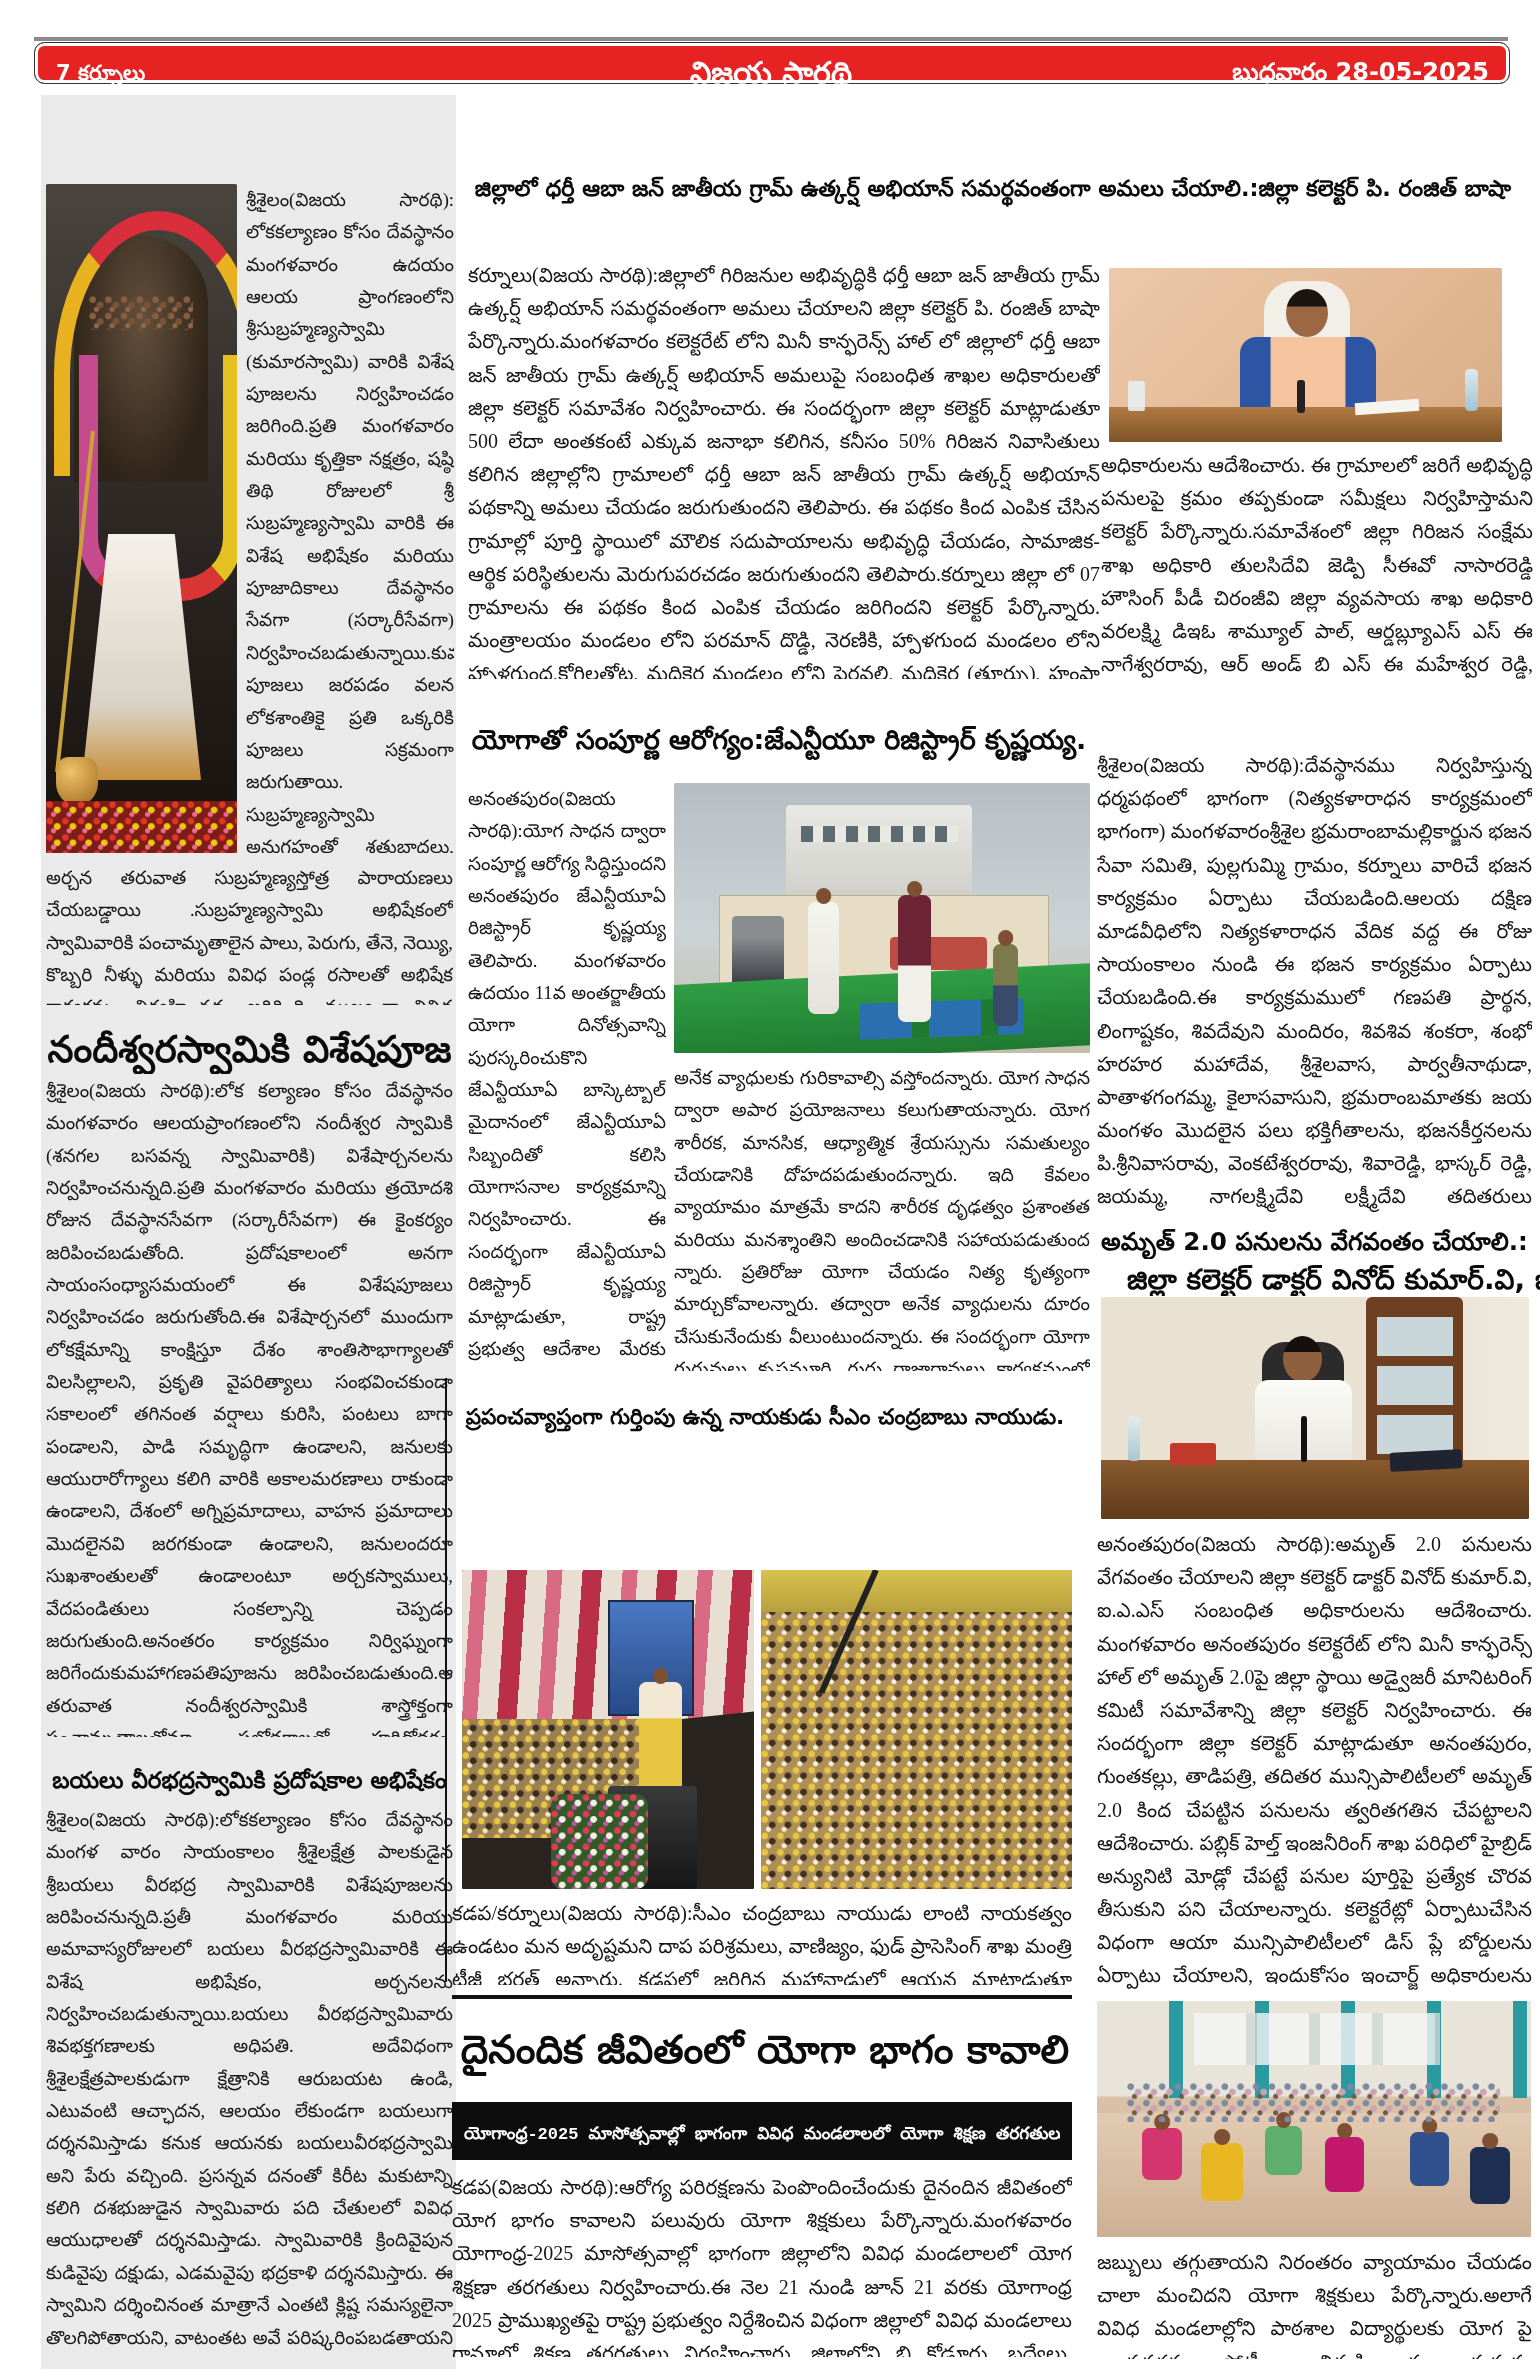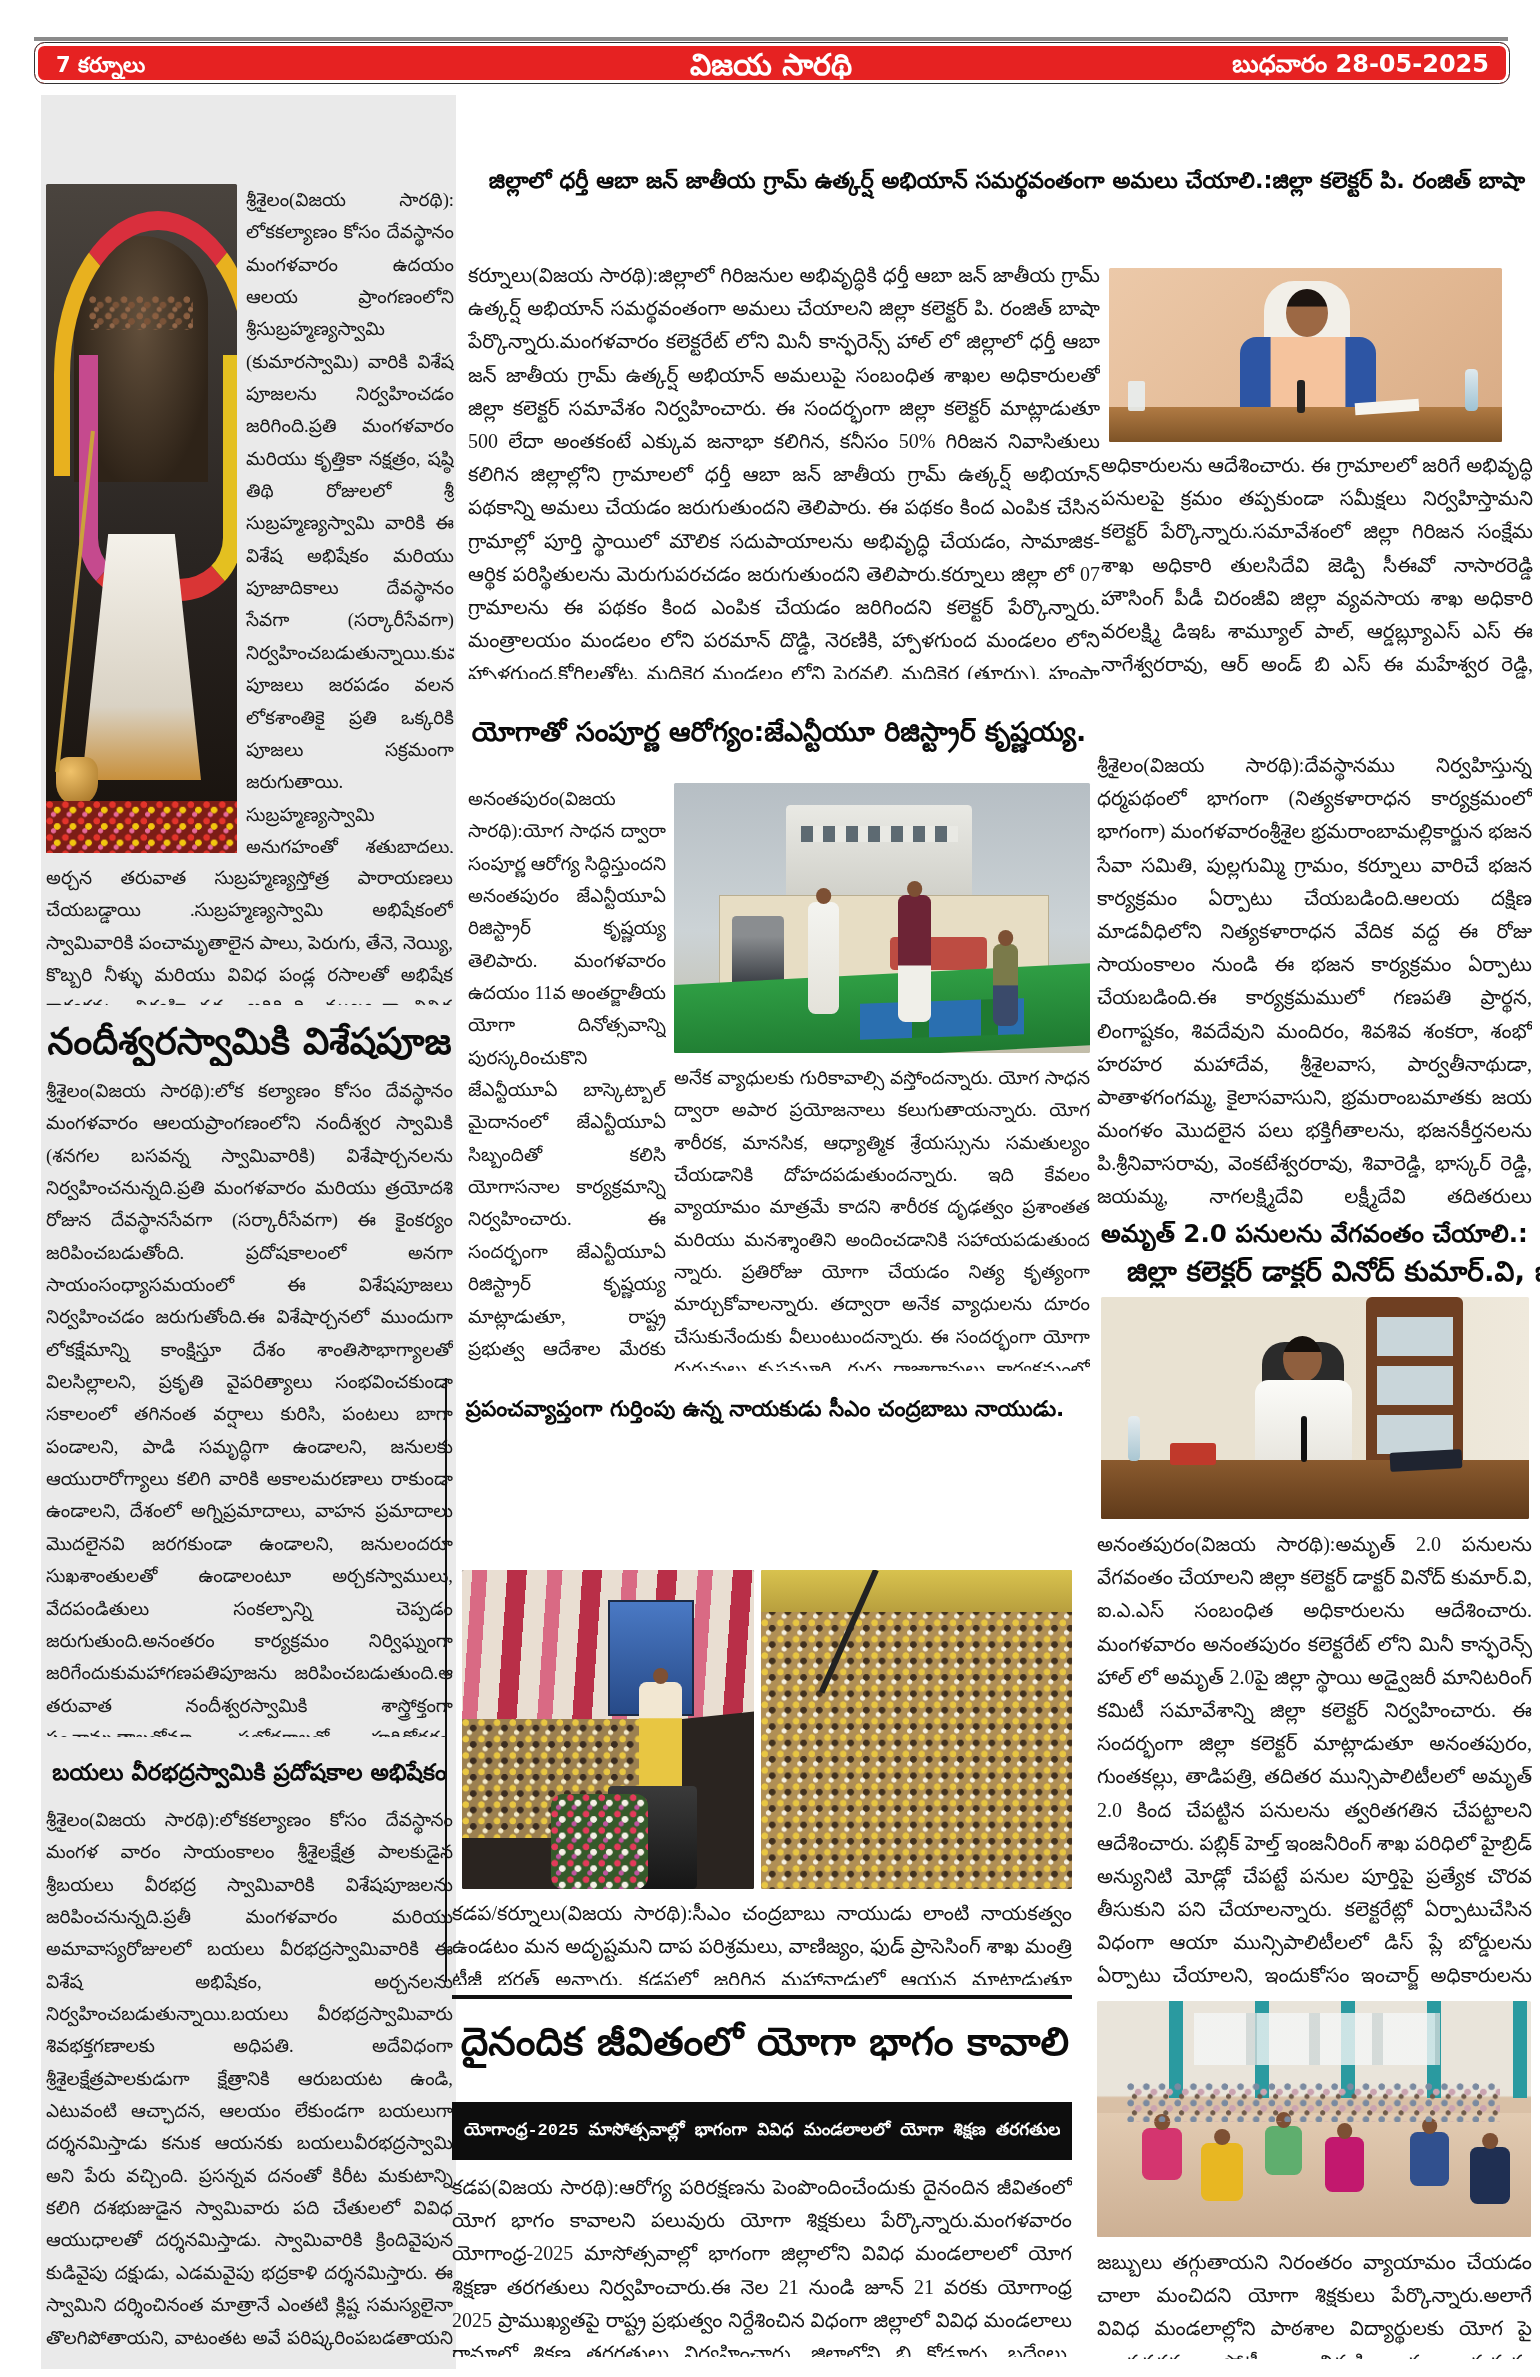--- a/index.html
+++ b/index.html
@@ -1,20 +1,20 @@
 <!DOCTYPE html>
 <html style="font-size:12px"><head>
 <meta charset="utf-8">
 <style>
   html,body{margin:0;padding:0;background:#fff;}
   #page{position:relative;width:1541px;height:2377px;background:#ffffff;overflow:hidden;
         font-family:"Liberation Serif","DejaVu Serif",serif;color:#141414;}
   .abs{position:absolute;}
   .h{font-family:"DejaVu Sans","Liberation Sans",sans-serif;font-weight:bold;color:#0b0b0b;}
-  .fit{white-space:nowrap;overflow:hidden;}
+  .fit{white-space:nowrap;overflow:hidden;margin-top:8px;}
   .ctr{text-align:center;}
   .body-text{font-size:20px;line-height:1.66;text-align:justify;overflow:hidden;color:#161616;}
   .body-sm{font-size:18.6px;line-height:1.74;}
   .photo{position:absolute;overflow:hidden;border-radius:1.5px;}
   .shape{position:absolute;}
   .person{position:absolute;border-radius:7.5px;}
   .person::before{content:'';position:absolute;top:-14px;left:50%;transform:translateX(-50%);
     width:15.7px;height:15.7px;border-radius:50%;background:#7d5034;}
   .dots{background-image:
       radial-gradient(circle at 3.7px 3.7px,var(--d1) 3px,transparent 3.7px),
@@ -56,21 +56,21 @@
 
   <div class="abs body-text body-sm" style="left:246px;top:184px;width:208px;height:669px;">శ్రీశైలం(విజయ సారథి): లోకకల్యాణం కోసం దేవస్థానం మంగళవారం ఉదయం ఆలయ ప్రాంగణంలోని శ్రీసుబ్రహ్మణ్యస్వామి (కుమారస్వామి) వారికి విశేష పూజలను నిర్వహించడం జరిగింది.ప్రతి మంగళవారం మరియు కృత్తికా నక్షత్రం, షష్ఠి తిథి రోజులలో శ్రీ సుబ్రహ్మణ్యస్వామి వారికి ఈ విశేష అభిషేకం మరియు పూజాదికాలు దేవస్థానం సేవగా (సర్కారీసేవగా) నిర్వహించబడుతున్నాయి.కుమారస్వామివారికి పూజలు జరపడం వలన లోకశాంతికై ప్రతి ఒక్కరికి పూజలు సక్రమంగా జరుగుతాయి. సుబ్రహ్మణ్యస్వామి అనుగ్రహంతో శత్రుబాధలు, గ్రహబాధలు, దృష్టి దోషాలు తొలగిపోతాయి. అలాగే సంతానం కోసం పూజించినవారికి తప్పక సంతానప్రాప్తి అభిస్తుందని చెప్పబడుతోంది.ఈ అభిషేకానికి ముందుగా దేశ శాంతిసౌభాగ్యాలతో విలసిల్లాలని, ప్రకృతివైపరీత్యాలు సంభవించకుండా సకాలంలో తగినంత వర్షాలు కురిసి, పంటలు బాగా పండాలని, పాడి సమృద్ధిగా ఉండాలని, జనులకు ఆయురారోగ్యాలు కలిగి వారికి అకాలమరణాలు రాకుండా ఉండాలని, వాహన ప్రమాదాలు మొదలైనవి జరగకుండా ఉండాలని, జనులందరూ సుఖశాంతులతో ఉండాలని అర్చకస్వాములు అభిషేకం నిర్వహించారు.అనంతరం శ్రీసుబ్రహ్మణ్యస్వామివారికి అభిషేకం, .సుబ్రహ్మణ్యస్వామి అభిషేకం స్వామివారికి పంచామృతాల పాలు, పెరుగు, తేనె, నెయ్యి, కొబ్బరి నీరు మరియు వివిధ రసాలతో అభిషేక కార్యక్రమాలు నిర్వహించారు. మల్లిఖార్జునస్వామివారి అభిషేకంతో స్వామివారికి పంచామృత్రాల పాలు, పెరుగు, తేనె, నెయ్యి, కొబ్బరి నీళ్లు మరియు వివిధ రసాలతో ఈ అభిషేక కార్యక్రమాలు జరిగాయి. ముఖ్య పూజలు</div>
   <div class="abs body-text body-sm" style="left:46px;top:862px;width:407px;height:143px;">అర్చన తరువాత సుబ్రహ్మణ్యస్తోత్ర పారాయణలు చేయబడ్డాయి .సుబ్రహ్మణ్యస్వామి అభిషేకంలో స్వామివారికి పంచామృతాలైన పాలు, పెరుగు, తేనె, నెయ్యి, కొబ్బరి నీళ్ళు మరియు వివిధ పండ్ల రసాలతో అభిషేక కార్యక్రమం నిర్వహించడం జరిగింది. ముఖ్యంగా వివిధ పండ్ల రసాలతో చేసే అభిషేకంతో ఎంతో ఫలితం ఉంటుందని ఆగమాలు చెబుతున్నాయి.</div>
 
   <div class="abs h fit ctr" style="left: 45px; top: 1017px; width: 409px; height: 49px; font-size: 37px; line-height: 49px;">నందీశ్వరస్వామికి విశేషపూజ</div>
   <div class="abs body-text body-sm" style="left:46px;top:1075px;width:407px;height:662px;">శ్రీశైలం(విజయ సారథి):లోక కల్యాణం కోసం దేవస్థానం మంగళవారం ఆలయప్రాంగణంలోని నందీశ్వర స్వామికి (శనగల బసవన్న స్వామివారికి) విశేషార్చనలను నిర్వహించనున్నది.ప్రతి మంగళవారం మరియు త్రయోదశి రోజున దేవస్థానసేవగా (సర్కారీసేవగా) ఈ కైంకర్యం జరిపించబడుతోంది. ప్రదోషకాలంలో అనగా సాయంసంధ్యాసమయంలో ఈ విశేషపూజలు నిర్వహించడం జరుగుతోంది.ఈ విశేషార్చనలో ముందుగా లోకక్షేమాన్ని కాంక్షిస్తూ దేశం శాంతిసౌభాగ్యాలతో విలసిల్లాలని, ప్రకృతి వైపరిత్యాలు సంభవించకుండా సకాలంలో తగినంత వర్షాలు కురిసి, పంటలు బాగా పండాలని, పాడి సమృద్ధిగా ఉండాలని, జనులకు ఆయురారోగ్యాలు కలిగి వారికి అకాలమరణాలు రాకుండా ఉండాలని, దేశంలో అగ్నిప్రమాదాలు, వాహన ప్రమాదాలు మొదలైనవి జరగకుండా ఉండాలని, జనులందరూ సుఖశాంతులతో ఉండాలంటూ అర్చకస్వాములు, వేదపండితులు సంకల్పాన్ని చెప్పడం జరుగుతుంది.అనంతరం కార్యక్రమం నిర్విఘ్నంగా జరిగేందుకుమహాగణపతిపూజను జరిపించబడుతుంది.ఆ తరువాత నందీశ్వరస్వామికి శాస్త్రోక్తంగా పంచామృతాలతోనూ, ఫలోదకాలతో హరిద్రోదకం, కుంకుమోదకం, గంధోదకం, భస్మోదకం, రుద్రాక్షోదకం, బిల్వోదకం, పుష్పోదకం, సువర్ణోదకం మరియు మల్లికాగుండంలోని శుద్ధజలంతో అభిషేకం నిర్వహిస్తారు. తరువాత నందీశ్వరస్వామికి అన్నాభిషేకం నిర్వహించబడుతుంది.వృషభసూక్తం మొదలైన వేదమంత్రాలతో శాస్త్రోక్తంగా ఈ విశేషాభిషేకాన్ని చేయడం జరుగుతుంది. తరువాత నందీశ్వరస్వామివారికి నూతనవస్త్ర సమర్పణ, విశేషపుష్పార్చనలను చేస్తారు. అనంతరం నానబెట్టిన శనగలను నందీశ్వరస్వామికి సమర్పించడం జరుగుతుంది.చివరగా స్వామికి నివేదన సమర్పించబడుతుంది.</div>
 
   <div class="abs h fit ctr" style="left: 45px; top: 1750px; width: 409px; height: 45px; font-size: 23px; line-height: 45px;">బయలు వీరభద్రస్వామికి ప్రదోషకాల అభిషేకం</div>
   <div class="abs body-text body-sm" style="left:46px;top:1804px;width:407px;height:552px;">శ్రీశైలం(విజయ సారథి):లోకకల్యాణం కోసం దేవస్థానం మంగళ వారం సాయంకాలం శ్రీశైలక్షేత్ర పాలకుడైన శ్రీబయలు వీరభద్ర స్వామివారికి విశేషపూజలను జరిపించనున్నది.ప్రతీ మంగళవారం మరియు అమావాస్యరోజులలో బయలు వీరభద్రస్వామివారికి ఈ విశేష అభిషేకం, అర్చనలను నిర్వహించబడుతున్నాయి.బయలు వీరభద్రస్వామివారు శివభక్తగణాలకు అధిపతి. అదేవిధంగా శ్రీశైలక్షేత్రపాలకుడుగా క్షేత్రానికి ఆరుబయట ఉండి, ఎటువంటి ఆచ్ఛాదన, ఆలయం లేకుండగా బయలుగా దర్శనమిస్తాడు కనుక ఆయనకు బయలువీరభద్రస్వామి అని పేరు వచ్చింది. ప్రసన్నవ దనంతో కిరీట మకుటాన్ని కలిగి దశభుజుడైన స్వామివారు పది చేతులలో వివిధ ఆయుధాలతో దర్శనమిస్తాడు. స్వామివారికి క్రిందివైపున కుడివైపు దక్షుడు, ఎడమవైపు భద్రకాళి దర్శనమిస్తారు. ఈ స్వామిని దర్శించినంత మాత్రానే ఎంతటి క్లిష్ట సమస్యలైనా తొలగిపోతాయని, వాటంతట అవే పరిష్కరింపబడతాయని భక్తుల విశ్వాసం. మంగళవారం, అమావాస్య రోజులలో చేసే ఈ అభిషేకాలు విశేష ఫలితాలనిస్తాయని ఆగమశాస్త్రాలు చెబుతున్నాయి. స్వామివారికి పంచామృతాలతో, బిల్వోదకం, కుంకుమోదకం, గంధోదకం, భస్మోదకం, శుద్ధోదకాలతో స్వామివారికి అభిషేకం నిర్వహించడం జరుగుతుంది.</div>
 
-  <div class="abs h fit ctr" style="left: 488px; top: 134px; width: 1038px; height: 95px; font-size: 22.4px; line-height: 92px;">జిల్లాలో ధర్తీ ఆబా జన్ జాతీయ గ్రామ్ ఉత్కర్ష్ అభియాన్ సమర్థవంతంగా అమలు చేయాలి.:జిల్లా కలెక్టర్ పి. రంజిత్ బాషా</div>
+  <div class="abs h fit ctr" style="left: 474px; top: 134px; width: 1038px; height: 95px; font-size: 22.4px; line-height: 92px;">జిల్లాలో ధర్తీ ఆబా జన్ జాతీయ గ్రామ్ ఉత్కర్ష్ అభియాన్ సమర్థవంతంగా అమలు చేయాలి.:జిల్లా కలెక్టర్ పి. రంజిత్ బాషా</div>
   <div class="abs body-text" style="left:468px;top:259px;width:632px;height:420px;">కర్నూలు(విజయ సారథి):జిల్లాలో గిరిజనుల అభివృద్ధికి ధర్తీ ఆబా జన్ జాతీయ గ్రామ్ ఉత్కర్ష్ అభియాన్ సమర్థవంతంగా అమలు చేయాలని జిల్లా కలెక్టర్ పి. రంజిత్ బాషా పేర్కొన్నారు.మంగళవారం కలెక్టరేట్ లోని మినీ కాన్ఫరెన్స్ హాల్ లో జిల్లాలో ధర్తీ ఆబా జన్ జాతీయ గ్రామ్ ఉత్కర్ష్ అభియాన్ అమలుపై సంబంధిత శాఖల అధికారులతో జిల్లా కలెక్టర్ సమావేశం నిర్వహించారు. ఈ సందర్భంగా జిల్లా కలెక్టర్ మాట్లాడుతూ 500 లేదా అంతకంటే ఎక్కువ జనాభా కలిగిన, కనీసం 50% గిరిజన నివాసితులు కలిగిన జిల్లాల్లోని గ్రామాలలో ధర్తీ ఆబా జన్ జాతీయ గ్రామ్ ఉత్కర్ష్ అభియాన్ పథకాన్ని అమలు చేయడం జరుగుతుందని తెలిపారు. ఈ పథకం కింద ఎంపిక చేసిన గ్రామాల్లో పూర్తి స్థాయిలో మౌలిక సదుపాయాలను అభివృద్ధి చేయడం, సామాజిక-ఆర్థిక పరిస్థితులను మెరుగుపరచడం జరుగుతుందని తెలిపారు.కర్నూలు జిల్లా లో 07 గ్రామాలను ఈ పథకం కింద ఎంపిక చేయడం జరిగిందని కలెక్టర్ పేర్కొన్నారు. మంత్రాలయం మండలం లోని పరమాన్ దొడ్డి, నెరణికి, హ్పాళగుంద మండలం లోని హ్పాళగుంద,కోగిలతోట, మద్దికెర మండలం లోని పెరవలి, మద్దికెర (తూర్పు), హంపా గ్రామాల్లో ఈ పథకం అమలు చేయాలని కలెక్టర్ అధికారులను ఆదేశించారు.ఈ గ్రామాల్లో పక్కా గృహాలు, రోడ్లు, జల జీవన్ మిషన్ ద్వారా నీటి సరఫరా, మొబైల్ మెడికల్ యూనిట్లు, అంగన్వాడీ సెంటర్లు ఏర్పాటు, ఎల్పిజి కనెక్షన్లు, వ్యవసాయం.విద్యుద్దీకరణ, హాస్టల్ నిర్మాణాలు, ఆయుష్ శాఖ ద్వారా పోషణ వాటికలు, నైపుణ్య అభివృద్ధి, నూతన వ్యవసాయ విధానాలకు ప్రోత్సాహం, పలు సంప్రదాయ కార్యక్రమాలు, మత్స్య సంపద అభివృద్ధి, ఇంటింటికీ సేవలు తదితర అభివృద్ధి పథకాలను అమలు చేయాలని కలెక్టర్ ఆయా శాఖల అధికారులను ఆదేశించారు. జూన్ 15 నుండి ఈ పథకాన్ని అమలు చేయాలని కలెక్టర్ అధికారులను ఆదేశించారు. మండల స్థాయి అధికారులు ఈ పథకం అమలులో భాగస్వాములై, 17 శాఖల ద్వారా ఈ అభివృద్ధి కార్యక్రమాలు అన్నీ పూర్తి స్థాయిలో అమలు కావాలని కలెక్టర్</div>
 
   <div class="photo" style="left:1109px;top:268px;width:393px;height:174px;background:linear-gradient(135deg,#ecc9a9,#e2b893 60%,#d8ab85);">
     <div class="shape" style="left:155px;top:13.4px;width:86px;height:89px;border-radius:30px 30px 0 0;background:#f2efe8;"></div>
     <div class="shape" style="left:177px;top:21px;width:42px;height:48px;border-radius:50%;background:linear-gradient(180deg,#1c1410 36%,#9c6844 37%);"></div>
     <div class="shape" style="left:131px;top:69px;width:136px;height:81px;border-radius:16.4px 16.4px 0 0;
                 background:linear-gradient(90deg,#2d55a4 22%,#f5c39d 23%,#f5c39d 77%,#2d55a4 78%);"></div>
     <div class="shape" style="left:0;top:139px;width:393px;height:36px;background:linear-gradient(180deg,#b07a43,#7c5226);"></div>
     <div class="shape" style="left:188px;top:112px;width:7.5px;height:33px;background:#222;border-radius:3px;"></div>
     <div class="shape" style="left:356px;top:101px;width:13.4px;height:42px;border-radius:4.5px;background:linear-gradient(180deg,#dfe9ee,#9fc3d4);"></div>

